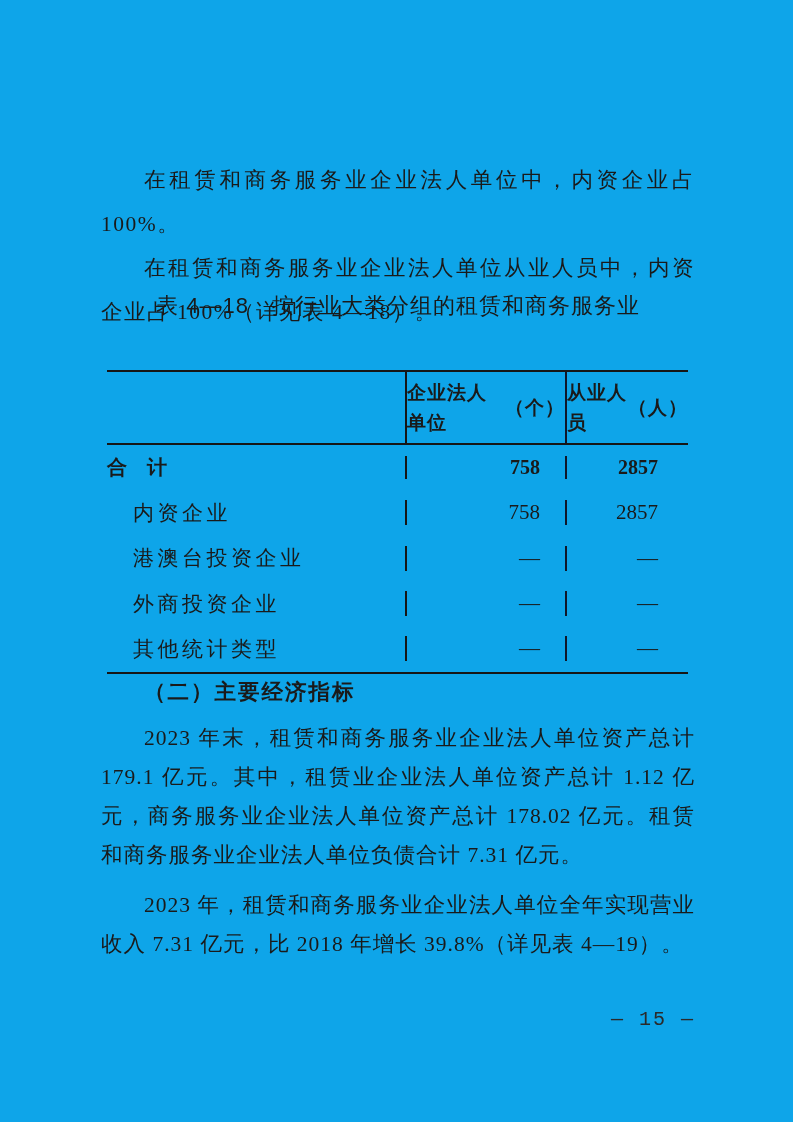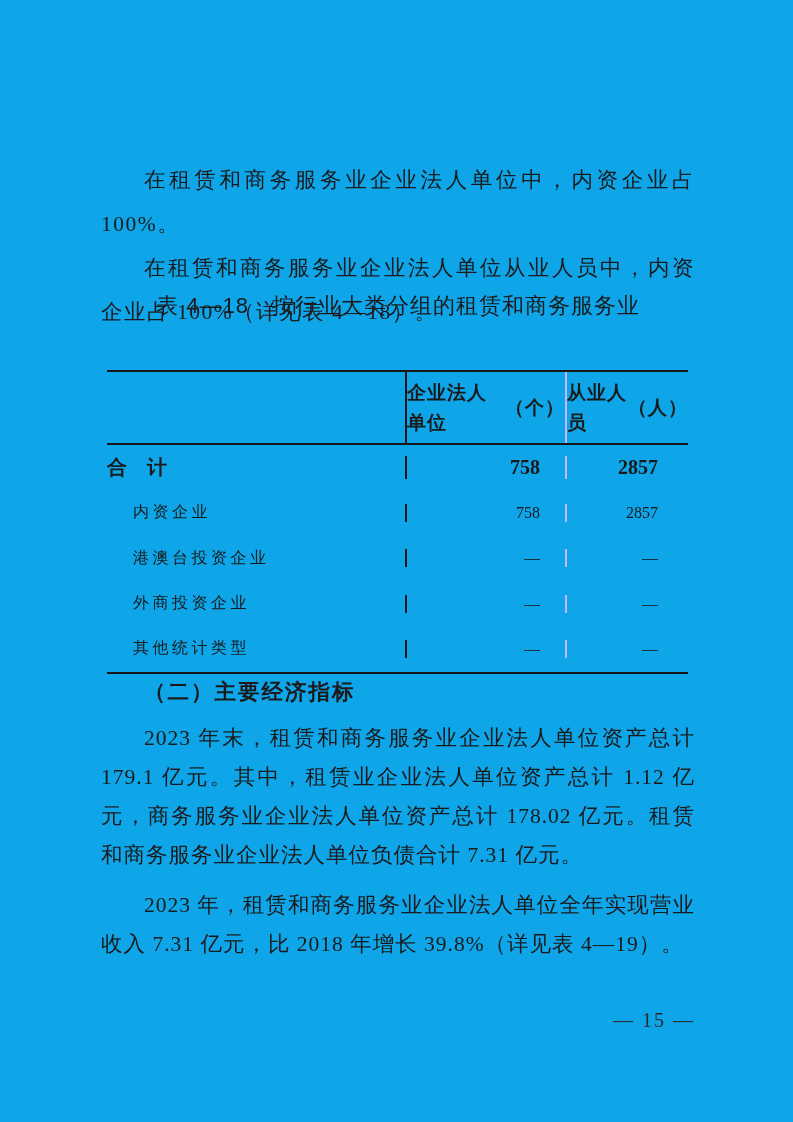--- a/index.html
+++ b/index.html
@@ -63,48 +63,49 @@
     height: 71px;
     border-bottom: 2.5px solid #161616;
   }
   .tbl-body {
     display: flex;
     flex-direction: column;
     height: 226.5px;
   }
   .col-label { width: 298px; box-sizing: border-box; }
   .col-val1  { width: 160px; box-sizing: border-box; border-left: 2px solid #161616; }
-  .col-val2  { flex: 1;      box-sizing: border-box; border-left: 2px solid #c4b5fd; }
+  .col-val2  { flex: 1;      box-sizing: border-box; border-left: 2px solid #0f172a; }
   .hcell {
     display: flex;
     flex-direction: row;
     align-items: center;
     justify-content: center;
     font-family: "Liberation Sans", "DejaVu Sans", sans-serif;
     font-weight: bold;
     font-size: 19px;
     line-height: 30px;
     letter-spacing: 1px;
   }
-  .trow { display: flex; flex: 1; align-items: center; font-size: 16px; }
+  .trow { display: flex; flex: 1; align-items: center; font-size: 21px; }
   .trow .col-label { padding-left: 26px; letter-spacing: 3.5px; }
   .trow .col-val1  { text-align: right; padding-right: 25px; }
   .trow .col-val2  { text-align: right; padding-right: 30px; }
   .trow.total-row  { font-weight: bold; font-size: 20px; }
   .trow.total-row .col-label { padding-left: 0; text-align: left; letter-spacing: 0; }
   .page-number {
     position: absolute;
     left: 101px;
     width: 594px;
     top: 1005px;
     text-align: right;
     font-size: 20px;
     line-height: 30px;
     letter-spacing: 2px;
     color: #2a2a2a;
+    font-family: Liberation Mono, monospace;
   }
 </style>
 </head>
 <body>
 
 <div class="page">
 
   <p class="body-par" style="top:136px;">在租赁和商务服务业企业法人单位中，内资企业占 100%。</p>
 
   <p class="body-par" style="top:224px;">在租赁和商务服务业企业法人单位从业人员中，内资企业占 100%（详见表 4—18）。</p>

